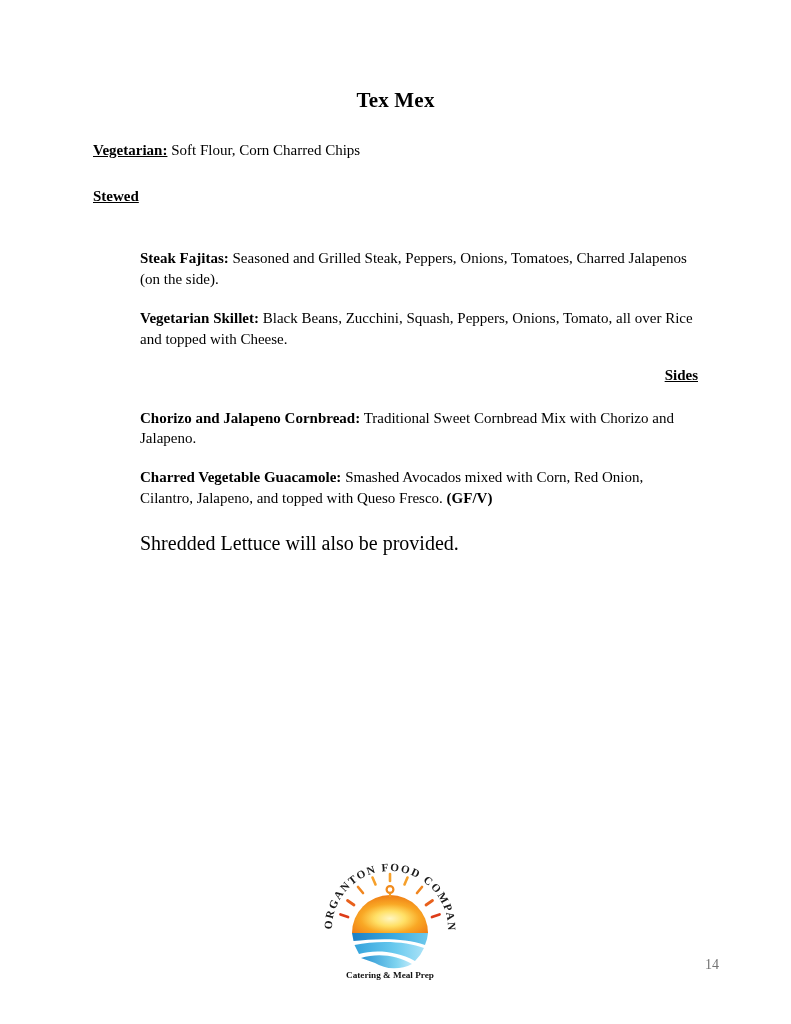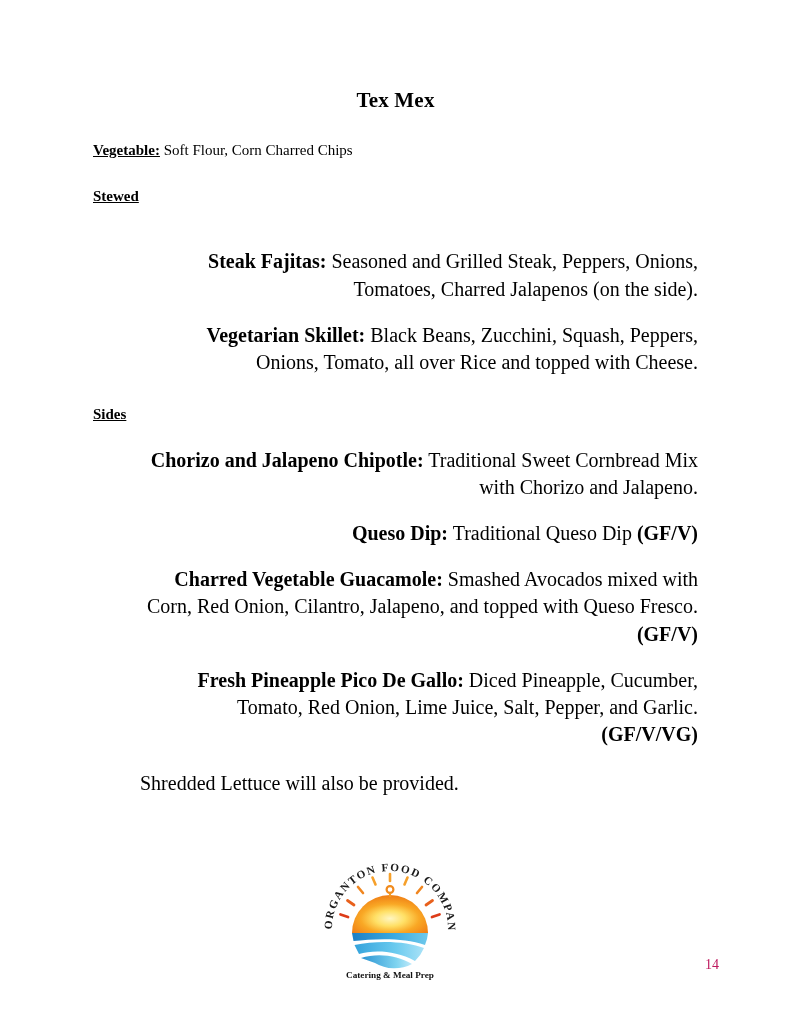--- a/index.html
+++ b/index.html
@@ -43,31 +43,32 @@
     text-decoration: underline;
   }
   .section-head {
     font-size: 15px;
     font-weight: bold;
     text-decoration: underline;
     margin: 0 0 22px 0;
     line-height: 1.3;
   }
   .section-head.sides-head {
-    margin-top: 12px;
+    margin-top: 0;
+    text-align: right;
   }
   .items {
     margin: 0 0 0 0;
     padding: 0 0 0 47px;
   }
   .item {
-    font-size: 20px;
+    font-size: 15px;
     line-height: 1.36;
     margin: 0 0 19px 0;
-    text-align: right;
+    text-align: left;
   }
   .item:last-child {
     margin-bottom: 0;
   }
   .item .name {
     font-weight: bold;
   }
   .item .tag {
     font-weight: bold;
   }
@@ -95,52 +96,50 @@
     height: 128px;
   }
   .logo svg { display: block; }
 
   .page-number {
     position: absolute;
     right: 61px;
     top: 958px;
     font-size: 14px;
     line-height: 1;
-    color: #be185d;
+    color: #737373;
   }
 </style>
 </head>
 <body>
 
 <div class="page">
 
   <div class="content">
 
     <h1 class="doc-title">Tex Mex</h1>
 
-    <p class="lead-line"><span class="lbl">Vegetable:</span><span> Soft Flour, Corn Charred Chips</span></p>
+    <p class="lead-line"><span class="lbl">Vegetarian:</span><span> Soft Flour, Corn Charred Chips</span></p>
 
     <h2 class="section-head">Stewed</h2>
 
     <div class="spacer-entrees"></div>
 
     <div class="items">
       <p class="item"><span class="name">Steak Fajitas:</span><span> Seasoned and Grilled Steak, Peppers, Onions, Tomatoes, Charred Jalapenos (on the side).</span><span class="tag"></span></p>
       <p class="item"><span class="name">Vegetarian Skillet:</span><span> Black Beans, Zucchini, Squash, Peppers, Onions, Tomato, all over Rice and topped with Cheese.</span><span class="tag"></span></p>
     </div>
 
     <div class="spacer-sides"></div>
 
     <h2 class="section-head sides-head">Sides</h2>
 
     <div class="items">
-      <p class="item"><span class="name">Chorizo and Jalapeno Chipotle:</span><span> Traditional Sweet Cornbread Mix with Chorizo and Jalapeno.</span><span class="tag"></span></p>
-      <p class="item"><span class="name">Queso Dip:</span><span> Traditional Queso Dip </span><span class="tag">(GF/V)</span></p>
+      <p class="item"><span class="name">Chorizo and Jalapeno Cornbread:</span><span> Traditional Sweet Cornbread Mix with Chorizo and Jalapeno.</span><span class="tag"></span></p>
       <p class="item"><span class="name">Charred Vegetable Guacamole:</span><span> Smashed Avocados mixed with Corn, Red Onion, Cilantro, Jalapeno, and topped with Queso Fresco. </span><span class="tag">(GF/V)</span></p>
-      <p class="item"><span class="name">Fresh Pineapple Pico De Gallo:</span><span> Diced Pineapple, Cucumber, Tomato, Red Onion, Lime Juice, Salt, Pepper, and Garlic. </span><span class="tag">(GF/V/VG)</span></p>
     </div>
 
     <p class="note">Shredded Lettuce will also be provided.</p>
 
   </div>
 
   <div class="logo-wrap">
     <div class="logo">
       <svg width="150" height="128" viewBox="0 0 150 128">
         <defs>

